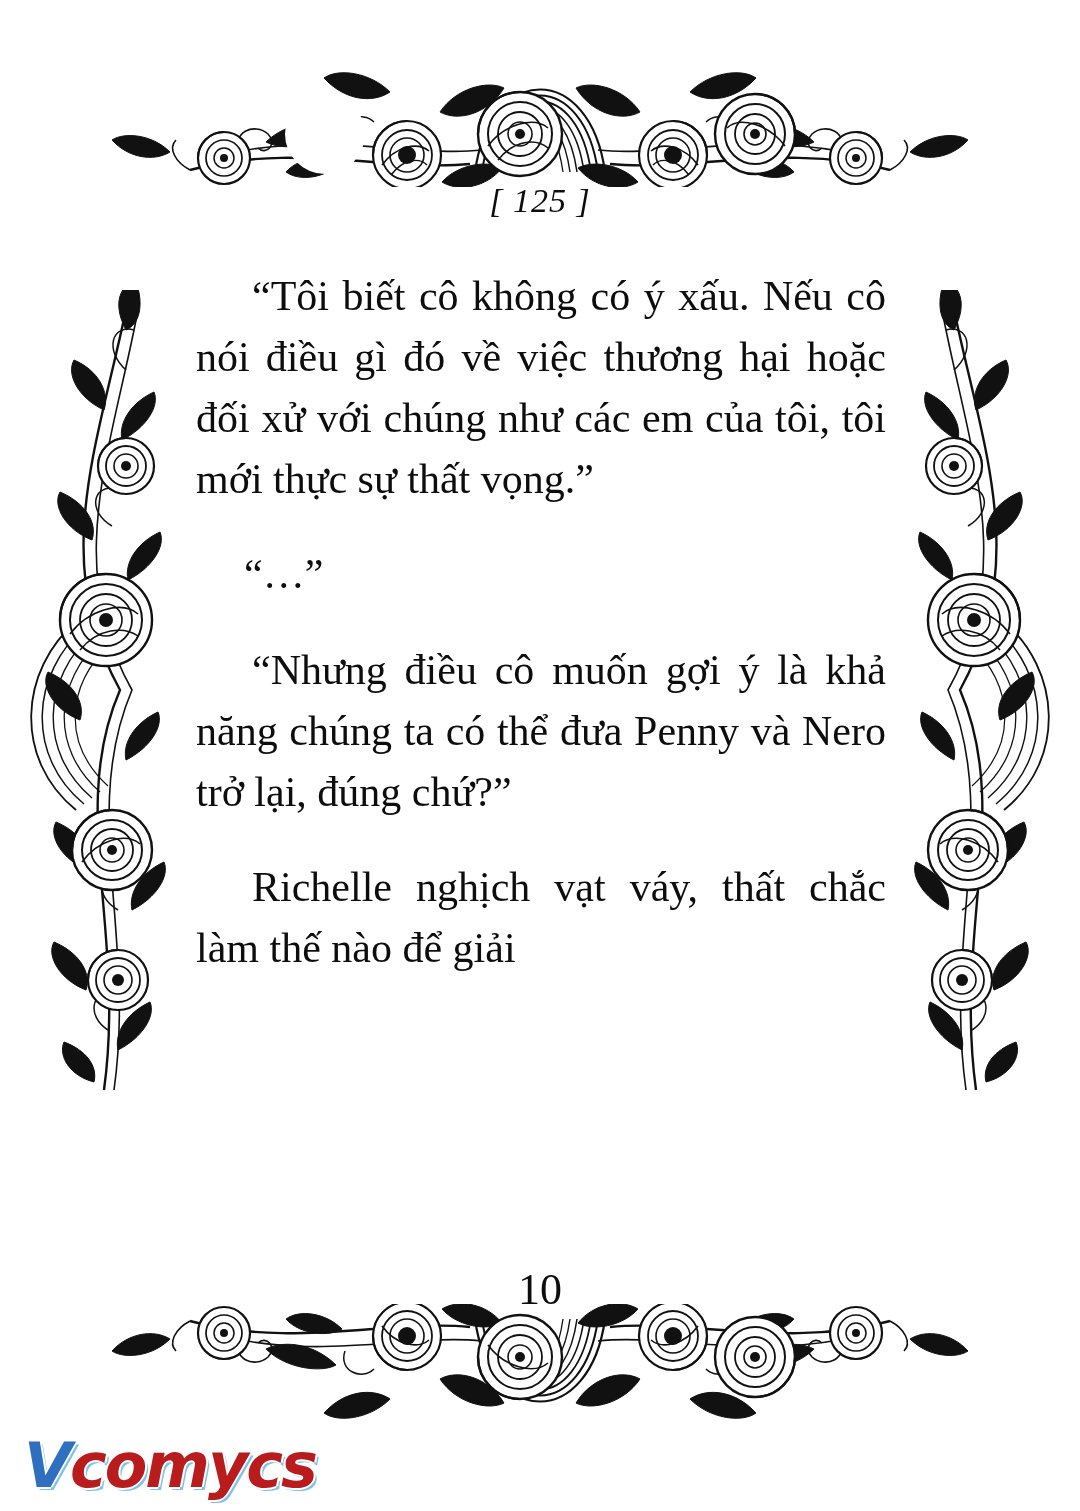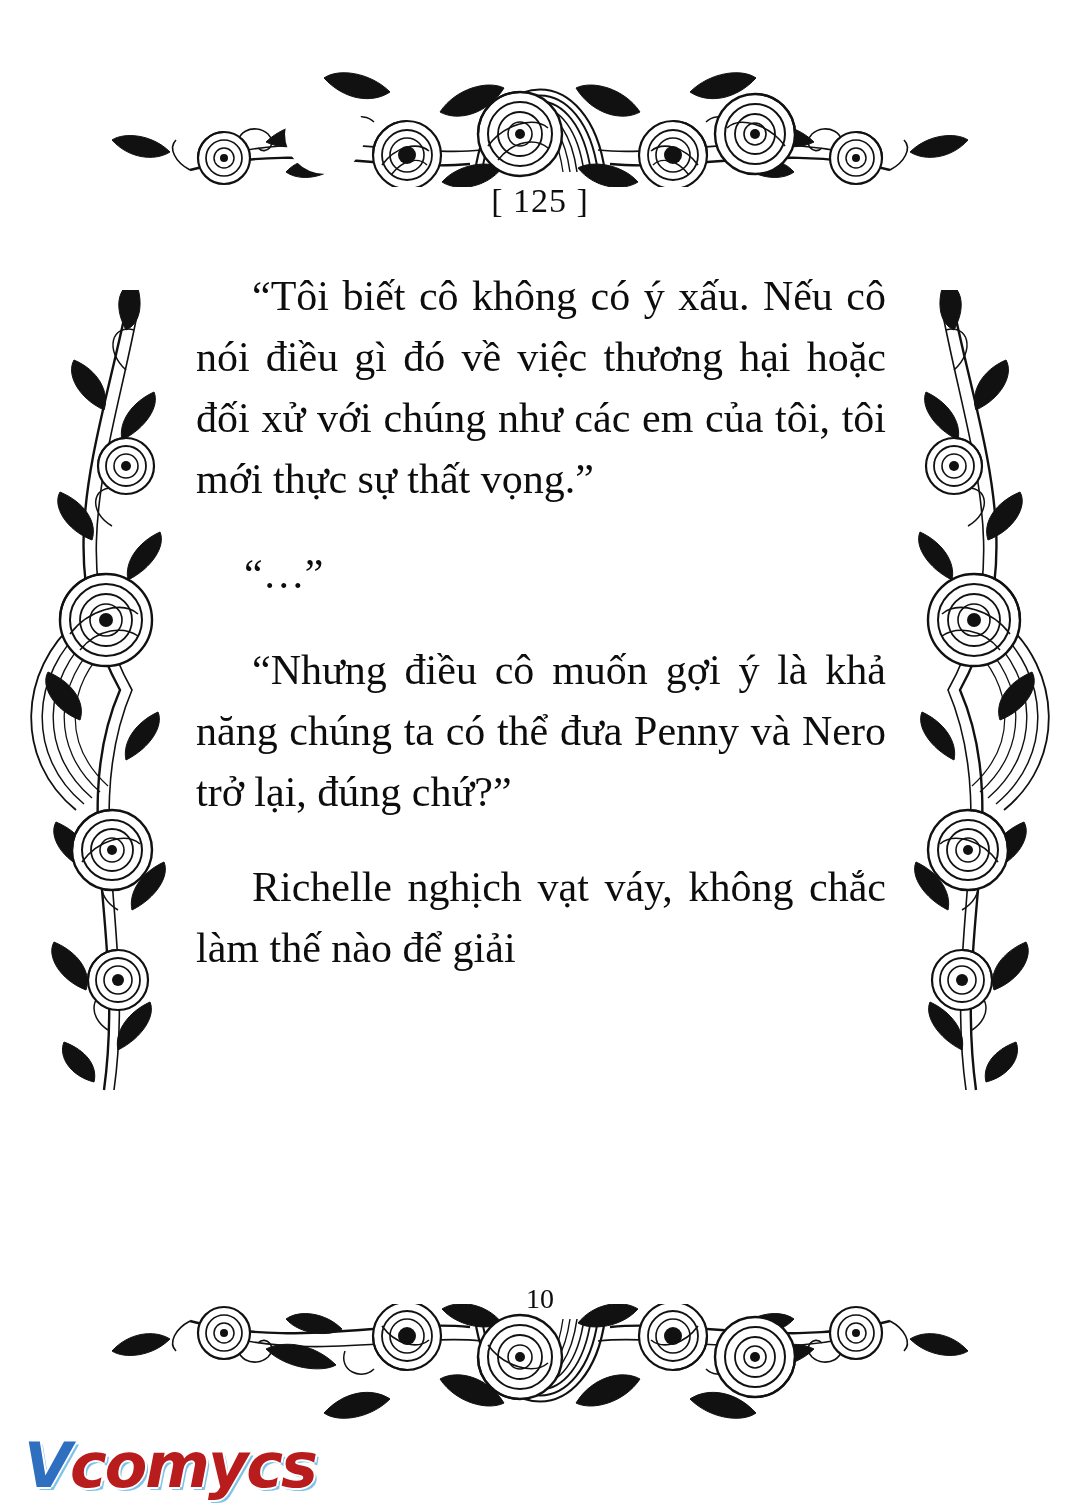--- a/index.html
+++ b/index.html
@@ -60,20 +60,21 @@
   
   .chapter-marker {
     position: absolute;
     top: 182px;
     left: 0;
     right: 0;
     text-align: center;
     font-size: 34px;
     letter-spacing: 1px;
     font-family: "Liberation Serif", serif;
+    font-style: italic;
   }
 
   
   .text-column {
     position: absolute;
     top: 266px;
     left: 196px;
     width: 690px;
     font-size: 42px;
     line-height: 1.45;
@@ -92,21 +93,21 @@
     text-align: left;
   }
 
   
   .page-number {
     position: absolute;
     bottom: 196px;
     left: 0;
     right: 0;
     text-align: center;
-    font-size: 28px;
+    font-size: 44px;
     margin-top: 36px;
   }
 
   
   .watermark {
     position: absolute;
     left: 24px;
     bottom: 6px;
     height: 78px;
     display: flex;
@@ -372,21 +373,21 @@
           <path d="M-30 0 A30 30 0 0 1 0 -30" fill="none" stroke="#111" stroke-width="1.8"></path>
         </g>
       </g>
     </svg>
   </div>
 
   <div class="text-column">
     <p class="para">“Tôi biết cô không có ý xấu. Nếu cô nói điều gì đó về việc thương hại hoặc đối xử với chúng như các em của tôi, tôi mới thực sự thất vọng.”</p>
     <p class="para-ellipsis">“…”</p>
     <p class="para">“Nhưng điều cô muốn gợi ý là khả năng chúng ta có thể đưa Penny và Nero trở lại, đúng chứ?”</p>
-    <p class="para">Richelle nghịch vạt váy, không chắc làm thế nào để giải</p>
+    <p class="para">Richelle nghịch vạt váy, thất chắc làm thế nào để giải</p>
   </div>
 
   <div class="page-number">10</div>
 
   <div class="ornament ornament-bottom">
     <svg viewBox="0 0 900 165" width="900" height="165" aria-hidden="true">
       <g fill="none" stroke="#111" stroke-width="2">
         <path d="M385 150 C400 40 500 40 515 150" stroke-width="2.2"></path>
         <path d="M392 150 C406 48 494 48 508 150" stroke-width="2"></path>
         <path d="M399 150 C412 56 488 56 501 150" stroke-width="1.8"></path>

